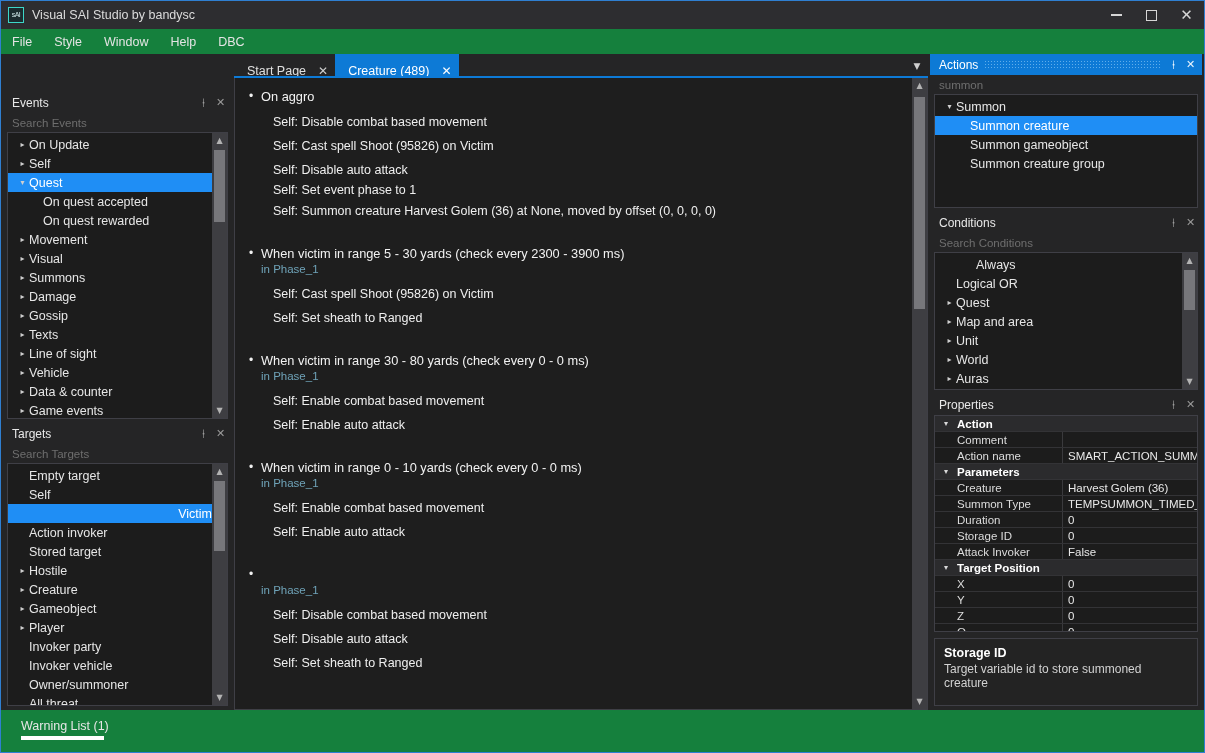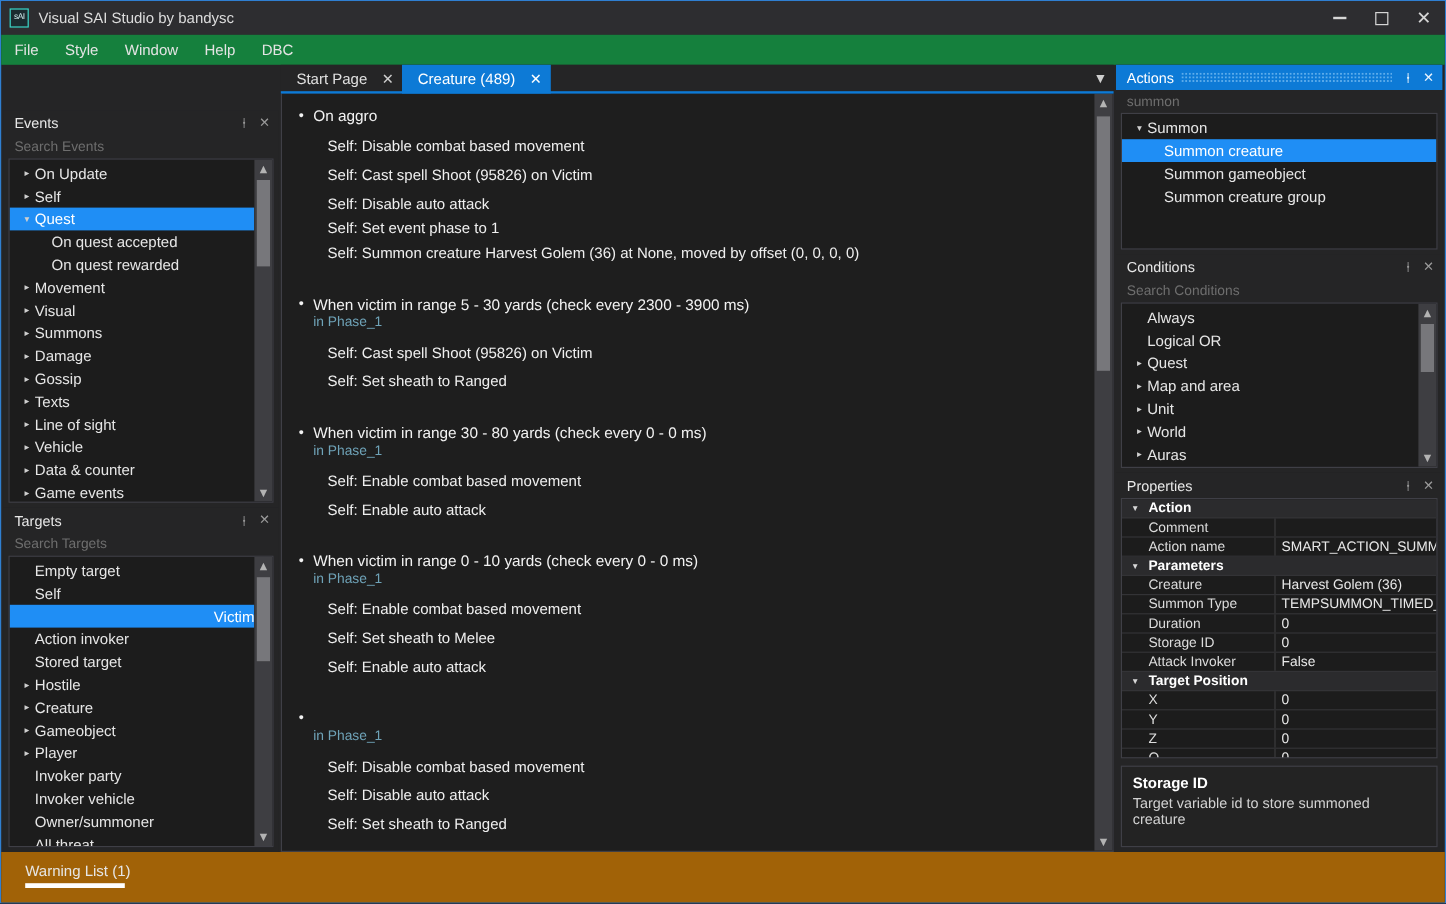--- a/index.html
+++ b/index.html
@@ -99,21 +99,21 @@
 
   
   .left-col { width: 229px; flex: none; display: flex; flex-direction: column; min-height: 0; margin-top: 38px; }
   #events-dock { height: 331px; flex: none; }
   #targets-dock { flex: 1; min-height: 0; }
 
   
   .center-col { flex: 1; min-width: 0; display: flex; flex-direction: column; padding: 0 2px; }
   .tabstrip { height: 24px; display: flex; align-items: flex-end; background: #252526; flex: none; position: relative; }
   .tab {
-    height: 24px; display: flex; align-items: center; padding: 0 7px 0 13px;
+    height: 24px; display: flex; align-items: flex-end; padding: 0 7px 0 13px;
     font-size: 12.5px; color: #e0e0e0; gap: 12px;
   }
   .tab.active { background: #0d7ad6; color: #fff; }
   .tab .x { font-size: 12px; color: #cfcfcf; font-family: "DejaVu Sans", sans-serif; }
   .tab.active .x { color: #ffffff; }
   .tab-overflow { margin-left: auto; width: 22px; height: 24px; display: flex; align-items: center; justify-content: center;
                   color: #cfcfcf; font-size: 9px; font-family: "DejaVu Sans", sans-serif; }
   .tab-underline { position: absolute; left: 0; right: 0; bottom: 0; height: 2px; background: #0d7ad6; }
 
   .editor-wrap { flex: 1; min-height: 0; display: flex; background: #1e1e1e; border: 1px solid #3f3f46; border-top: none; overflow: hidden; }
@@ -143,21 +143,21 @@
   .prow.cat .pname { font-weight: bold; color: #ffffff; width: auto; flex: 1; }
   .pdiv { width: 1px; align-self: stretch; background: #3a3a3d; flex: none; }
   .pval { flex: 1; padding-left: 5px; color: #e8e8e8; white-space: nowrap; overflow: hidden; }
   .prow.cat .pexp { color: #d8d8d8; }
 
   .desc-box { margin: 6px 4px 4px 4px; background: #232323; border: 1px solid #3f3f46; padding: 7px 9px; flex: none; height: 68px; }
   .desc-title { font-size: 12.5px; font-weight: bold; color: #ffffff; margin-bottom: 2px; }
   .desc-text { font-size: 12px; color: #d2d2d2; }
 
   
-  .statusbar { height: 42px; flex: none; background: #a16207; display: flex; align-items: flex-start; padding-left: 20px; padding-top: 9px; }
+  .statusbar { height: 42px; flex: none; background: #15803d; display: flex; align-items: flex-start; padding-left: 20px; padding-top: 9px; }
   .warn-link { display: inline-block; }
   .warn-text { font-size: 12.5px; color: #e6e6e6; }
   .warn-underline { height: 4px; background: #ffffff; margin-top: 3px; width: 83px; }
 </style>
 </head>
 <body>
 
 <div class="window">
 
   <div class="titlebar">
@@ -427,21 +427,20 @@
             </div>
             <div class="gap"></div>
             <div class="ev-group">
               <div class="ev-head">
                 <span class="ev-bullet">•</span>
                 <span class="ev-title">When victim in range 0 - 10 yards (check every 0 - 0 ms)</span>
               </div>
               <div class="ev-phase">in Phase_1</div>
               <div class="ev-actions">
                 <div class="act">Self: Enable combat based movement</div>
-                <div class="act">Self: Set sheath to Melee</div>
                 <div class="act">Self: Enable auto attack</div>
               </div>
             </div>
             <div class="gap"></div>
             <div class="ev-group">
               <div class="ev-head">
                 <span class="ev-bullet">•</span>
               </div>
               <div class="ev-phase">in Phase_1</div>
               <div class="ev-actions">
@@ -515,21 +514,21 @@
             <div class="dock-btn">
                 <span>✕</span>
               </div>
           </div>
         </div>
         <div class="search-row">
           <span>Search Conditions</span>
         </div>
         <div class="tree-wrap">
           <div class="tree" id="conditions-tree">
-              <div class="trow" style="padding-left: 8px;">
+              <div class="trow" style="padding-left: 8px; gap: 20px;">
                 <span class="arrow none">▸</span>
                 <span>Always</span>
               </div>
               <div class="trow" style="padding-left: 8px;">
                 <span class="arrow none">▸</span>
                 <span>Logical OR</span>
               </div>
               <div class="trow" style="padding-left: 8px;">
                 <span class="arrow">▸</span>
                 <span>Quest</span>

